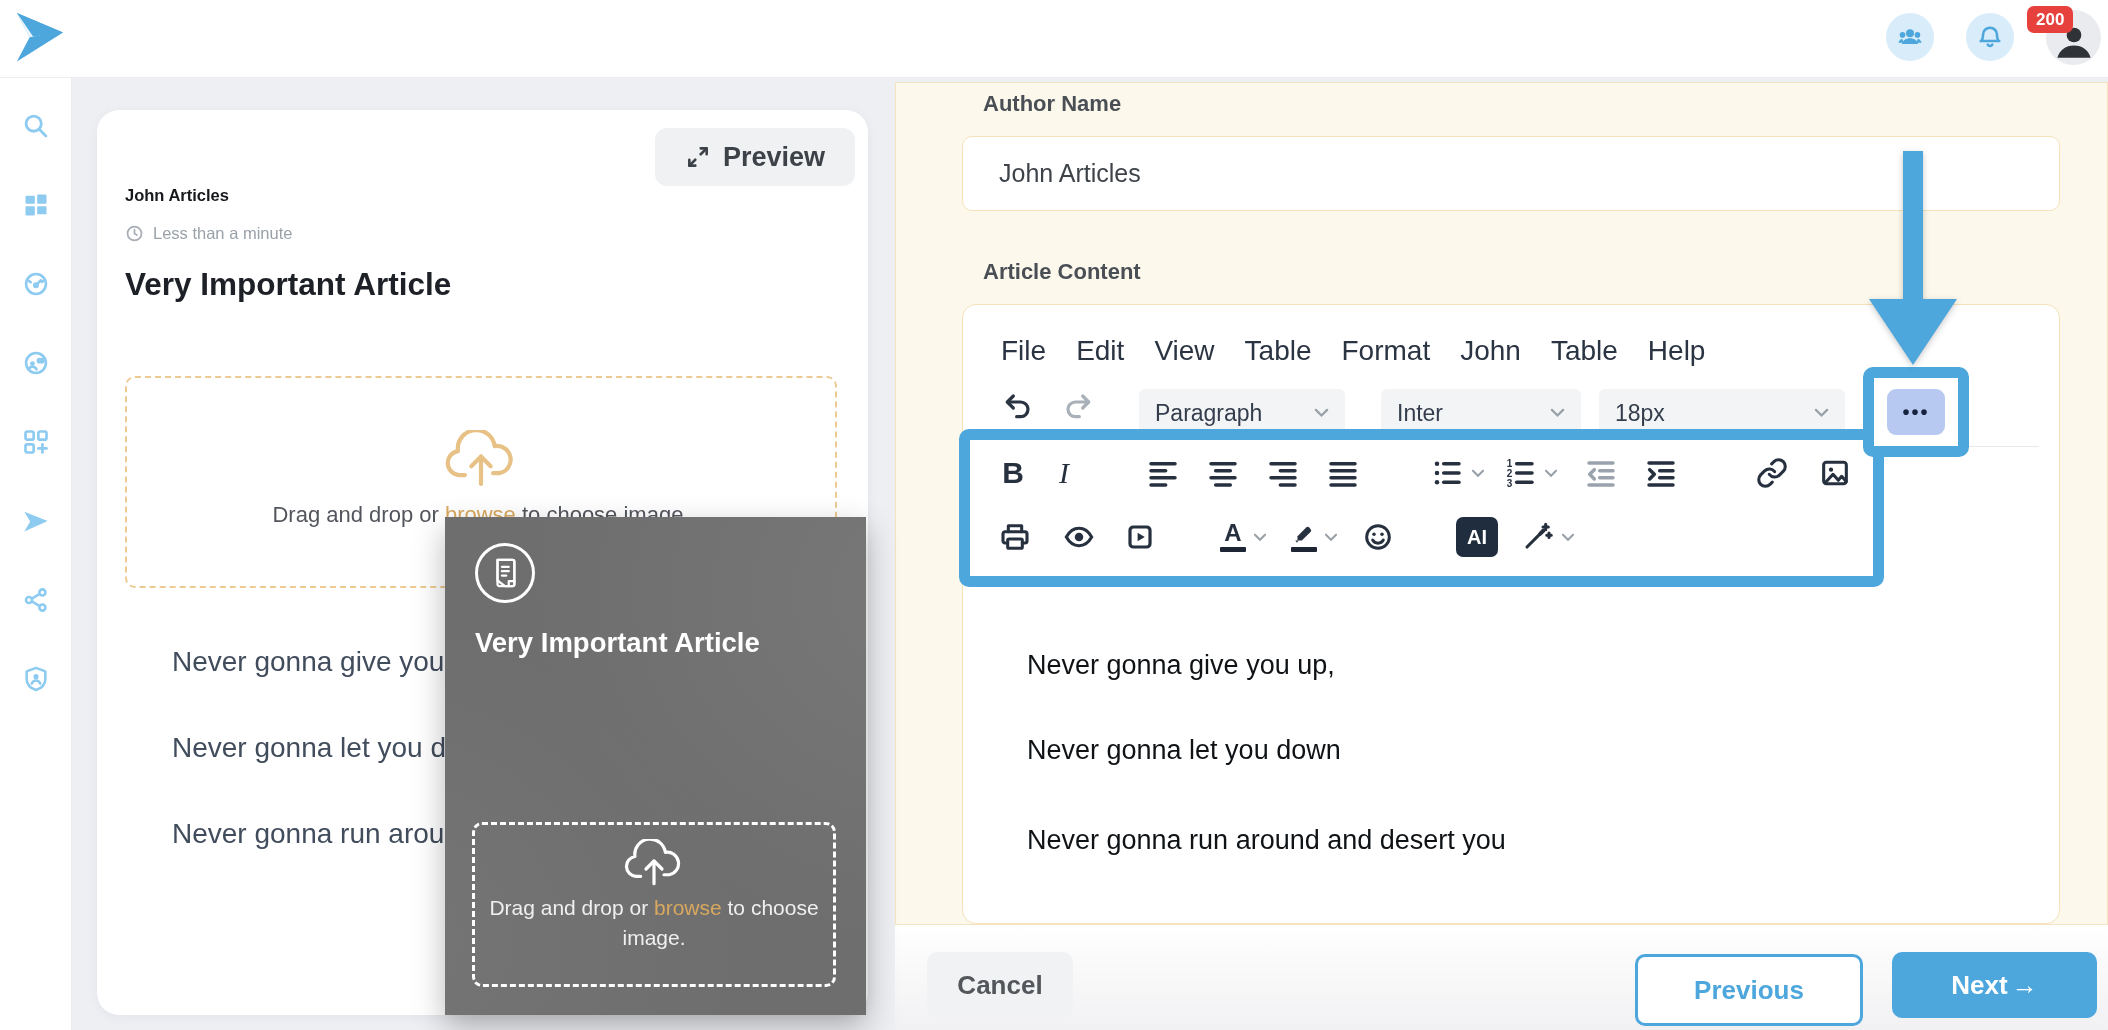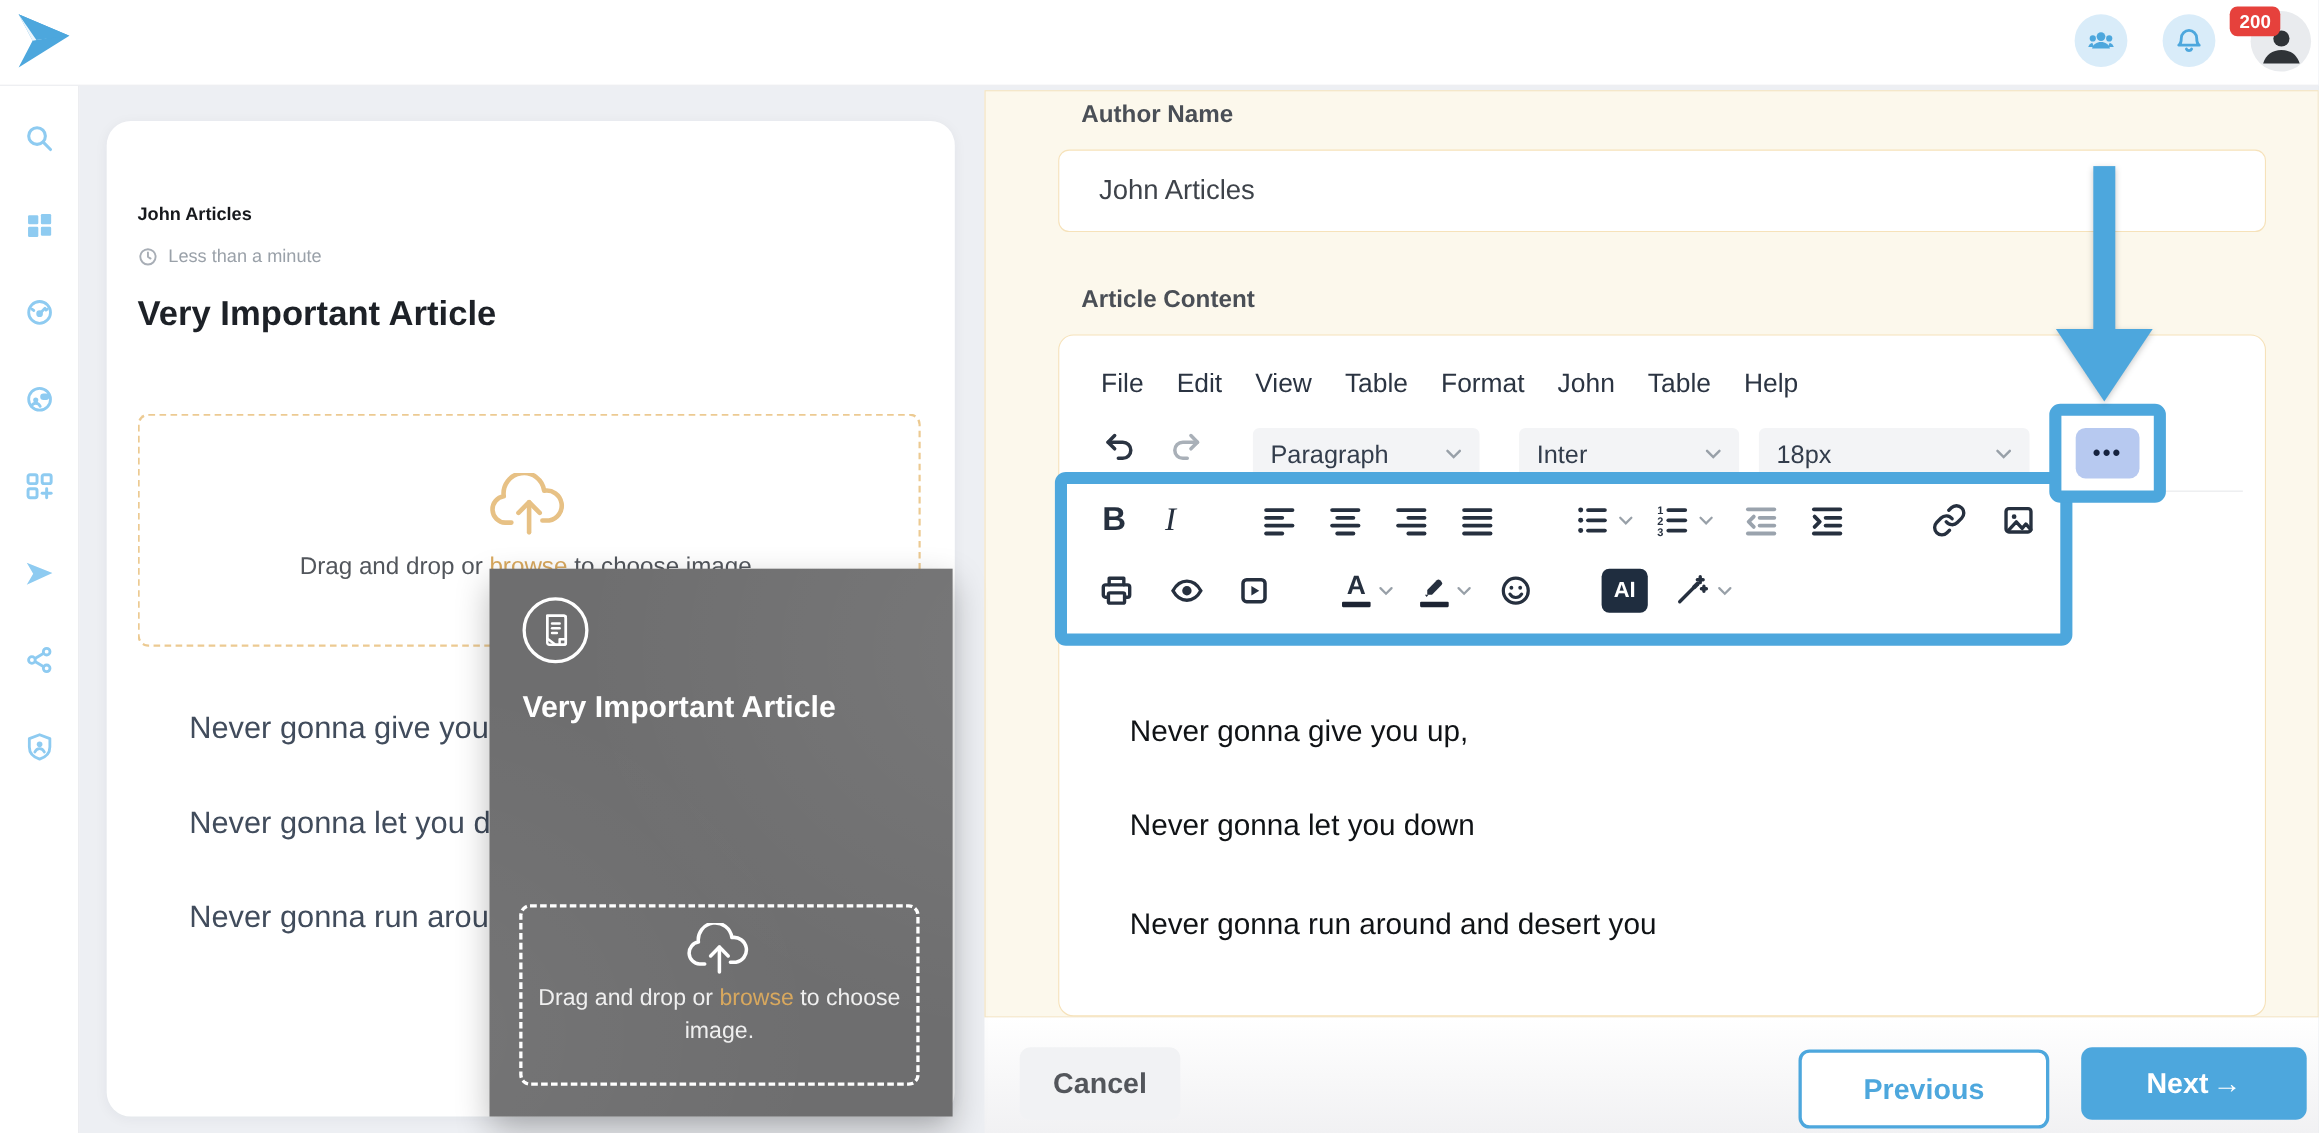--- a/index.html
+++ b/index.html
@@ -33,21 +33,21 @@
   .ov-circle { position:absolute; left:30px; top:26px; width:60px; height:60px; border:3px solid #fff; border-radius:50%; display:flex; align-items:center; justify-content:center; color:#fff; }
   .ov-title { position:absolute; left:30px; top:110px; font-size:27.5px; font-weight:bold; color:#fff; }
   .ov-dash { position:absolute; left:27px; top:305px; width:364px; height:165px; border:3px dashed #fff; border-radius:10px; display:flex; flex-direction:column; align-items:center; padding-top:14px; color:#fff; }
   .ov-dash .cap { margin-top:6px; width:330px; text-align:center; font-size:21px; line-height:30px; color:#efefef; }
 
   
   .panel { position:absolute; left:895px; top:82px; width:1213px; height:843px; background:#fcf8ec; border:1px solid #f3e3c1; z-index:1; }
   .f-label { position:absolute; font-size:22px; font-weight:bold; color:#4a4f56;margin-left:21px; }
   .f-input { position:absolute; left:66px; top:53px; width:1098px; height:75px; background:#fff; border:1px solid #f6e2ba; border-radius:10px; display:flex; align-items:center; padding-left:36px; font-size:25px; color:#3e434a; }
   .editor { position:absolute; left:66px; top:221px; width:1098px; height:620px; background:#fff; border:1px solid #f6e2ba; border-radius:14px; }
-  .menubar { position:absolute; left:38px; top:30px; display:flex; gap:30px; font-size:24px; color:#2b3442; }
+  .menubar { position:absolute; left:38px; top:30px; display:flex; gap:30px; font-size:28px; color:#2b3442; }
   .menubar span { cursor:default; }
   .hist-btn { position:absolute; top:80px; width:38px; height:42px; display:flex; align-items:center; justify-content:center; color:#2b3442; }
   .sel { position:absolute; top:84px; height:48px; background:#f3f4f6; border-radius:6px; display:flex; align-items:center; justify-content:space-between; padding:0 16px; font-size:23px; color:#333d4c; }
   .divider { position:absolute; left:20px; right:20px; top:141px; height:1px; background:#e7e9ec; }
   .ed-line { position:absolute; left:64px; font-size:27px; color:#101316; white-space:nowrap; }
 
   
   .tb-box { position:absolute; left:63px; top:346px; width:925px; height:158px; border:11px solid #4da7dd; border-radius:10px; background:#fff; z-index:3; }
   .tb-row { display:flex; align-items:center; padding-left:28px; height:66px; }
   .tb-row.r2 { height:62px; }
@@ -176,20 +176,31 @@
     <span class="sb-icon">
       <svg width="28" height="28" viewBox="0 0 24 24" fill="none" stroke="currentColor" stroke-width="2.2" stroke-linejoin="round">
           <path d="M12 2.5 L20 5.5 V12 C20 17 16.5 20 12 21.5 C7.5 20 4 17 4 12 V5.5 Z"></path>
           <circle cx="12" cy="10" r="2.2" fill="currentColor" stroke="none"></circle>
           <path d="M8.3 16c.8-1.8 2.1-2.7 3.7-2.7s2.9.9 3.7 2.7" stroke-linecap="round"></path>
         </svg>
     </span>
   </div>
 
   <div class="card">
+    <div class="preview-btn">
+      <span>
+        <svg width="26" height="26" viewBox="0 0 24 24" fill="none" stroke="#3d4248" stroke-width="2.4" stroke-linecap="round" stroke-linejoin="round">
+            <path d="M14.5 4 H20 V9.5"></path>
+            <path d="M20 4 L14.5 9.5"></path>
+            <path d="M9.5 20 H4 V14.5"></path>
+            <path d="M4 20 L9.5 14.5"></path>
+          </svg>
+      </span>
+      <span>Preview</span>
+    </div>
     <div class="mini-author">John Articles</div>
     <div class="time-row">
       <span>
         <svg width="19" height="19" viewBox="0 0 24 24" fill="none" stroke="#a8aeb6" stroke-width="2.2" stroke-linecap="round">
             <circle cx="12" cy="12" r="8.8"></circle>
             <path d="M12 7 V12 L15 14"></path>
           </svg>
       </span>
       <span>Less than a minute</span>
     </div>

